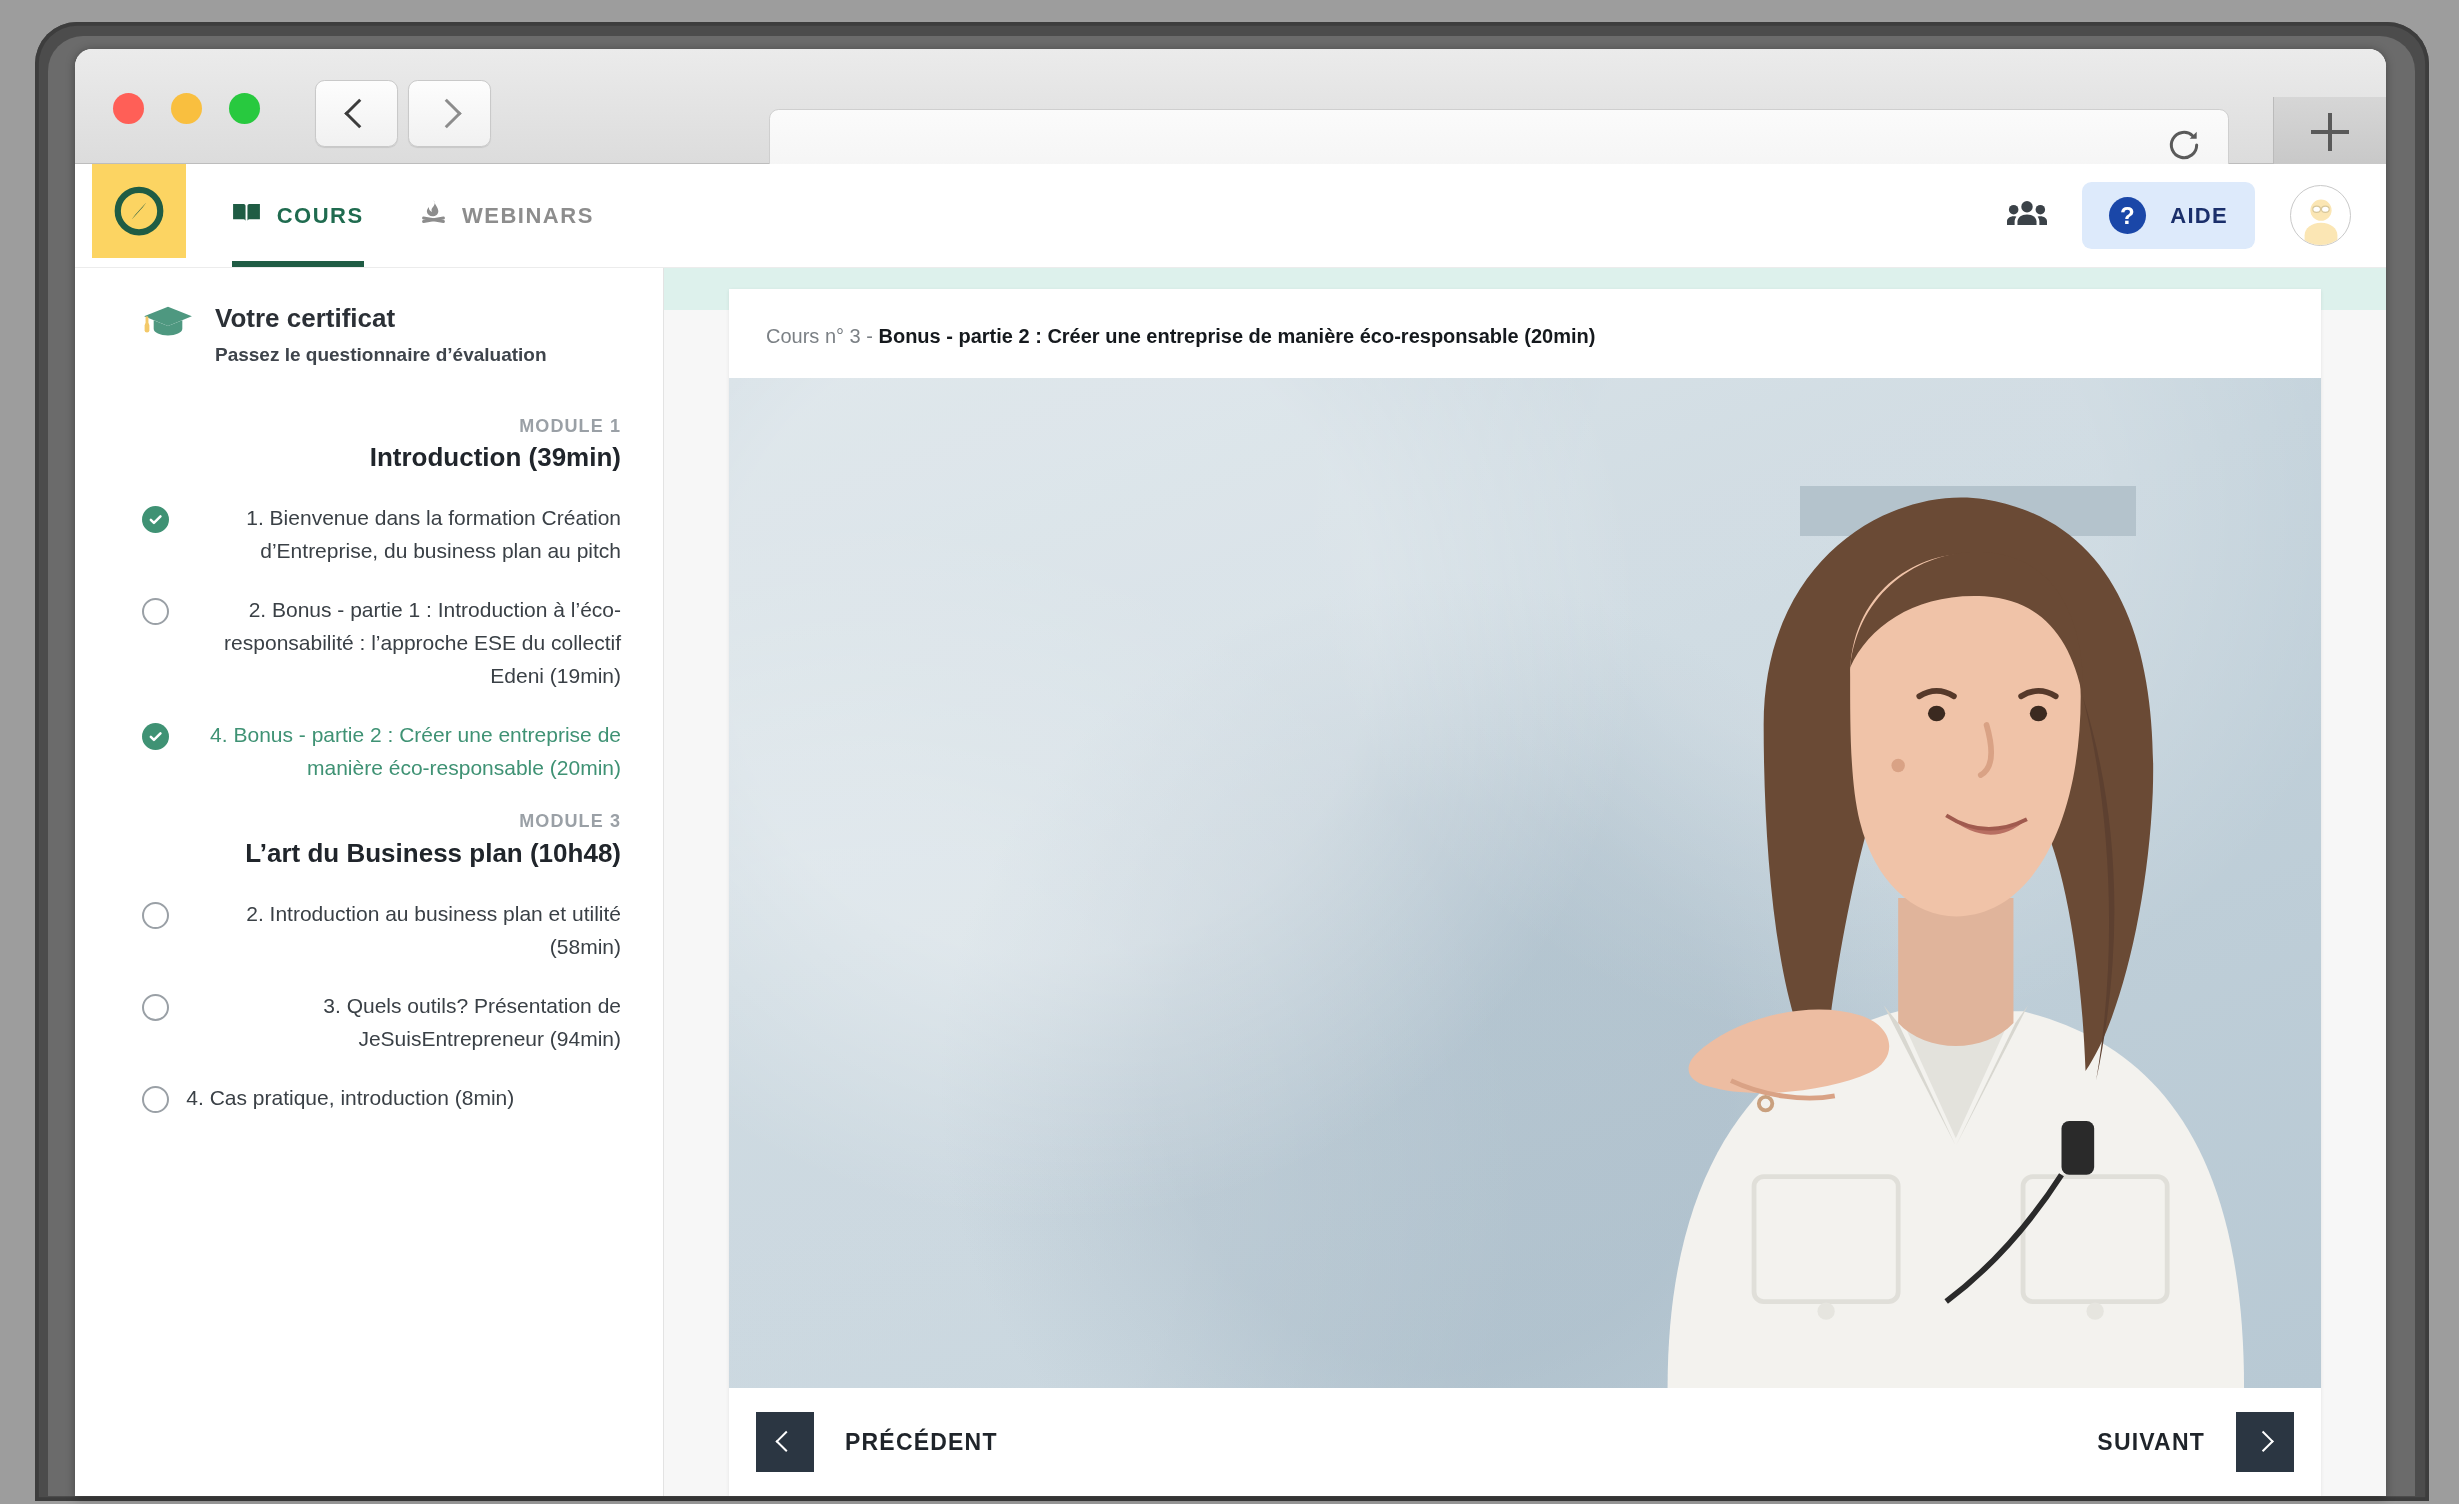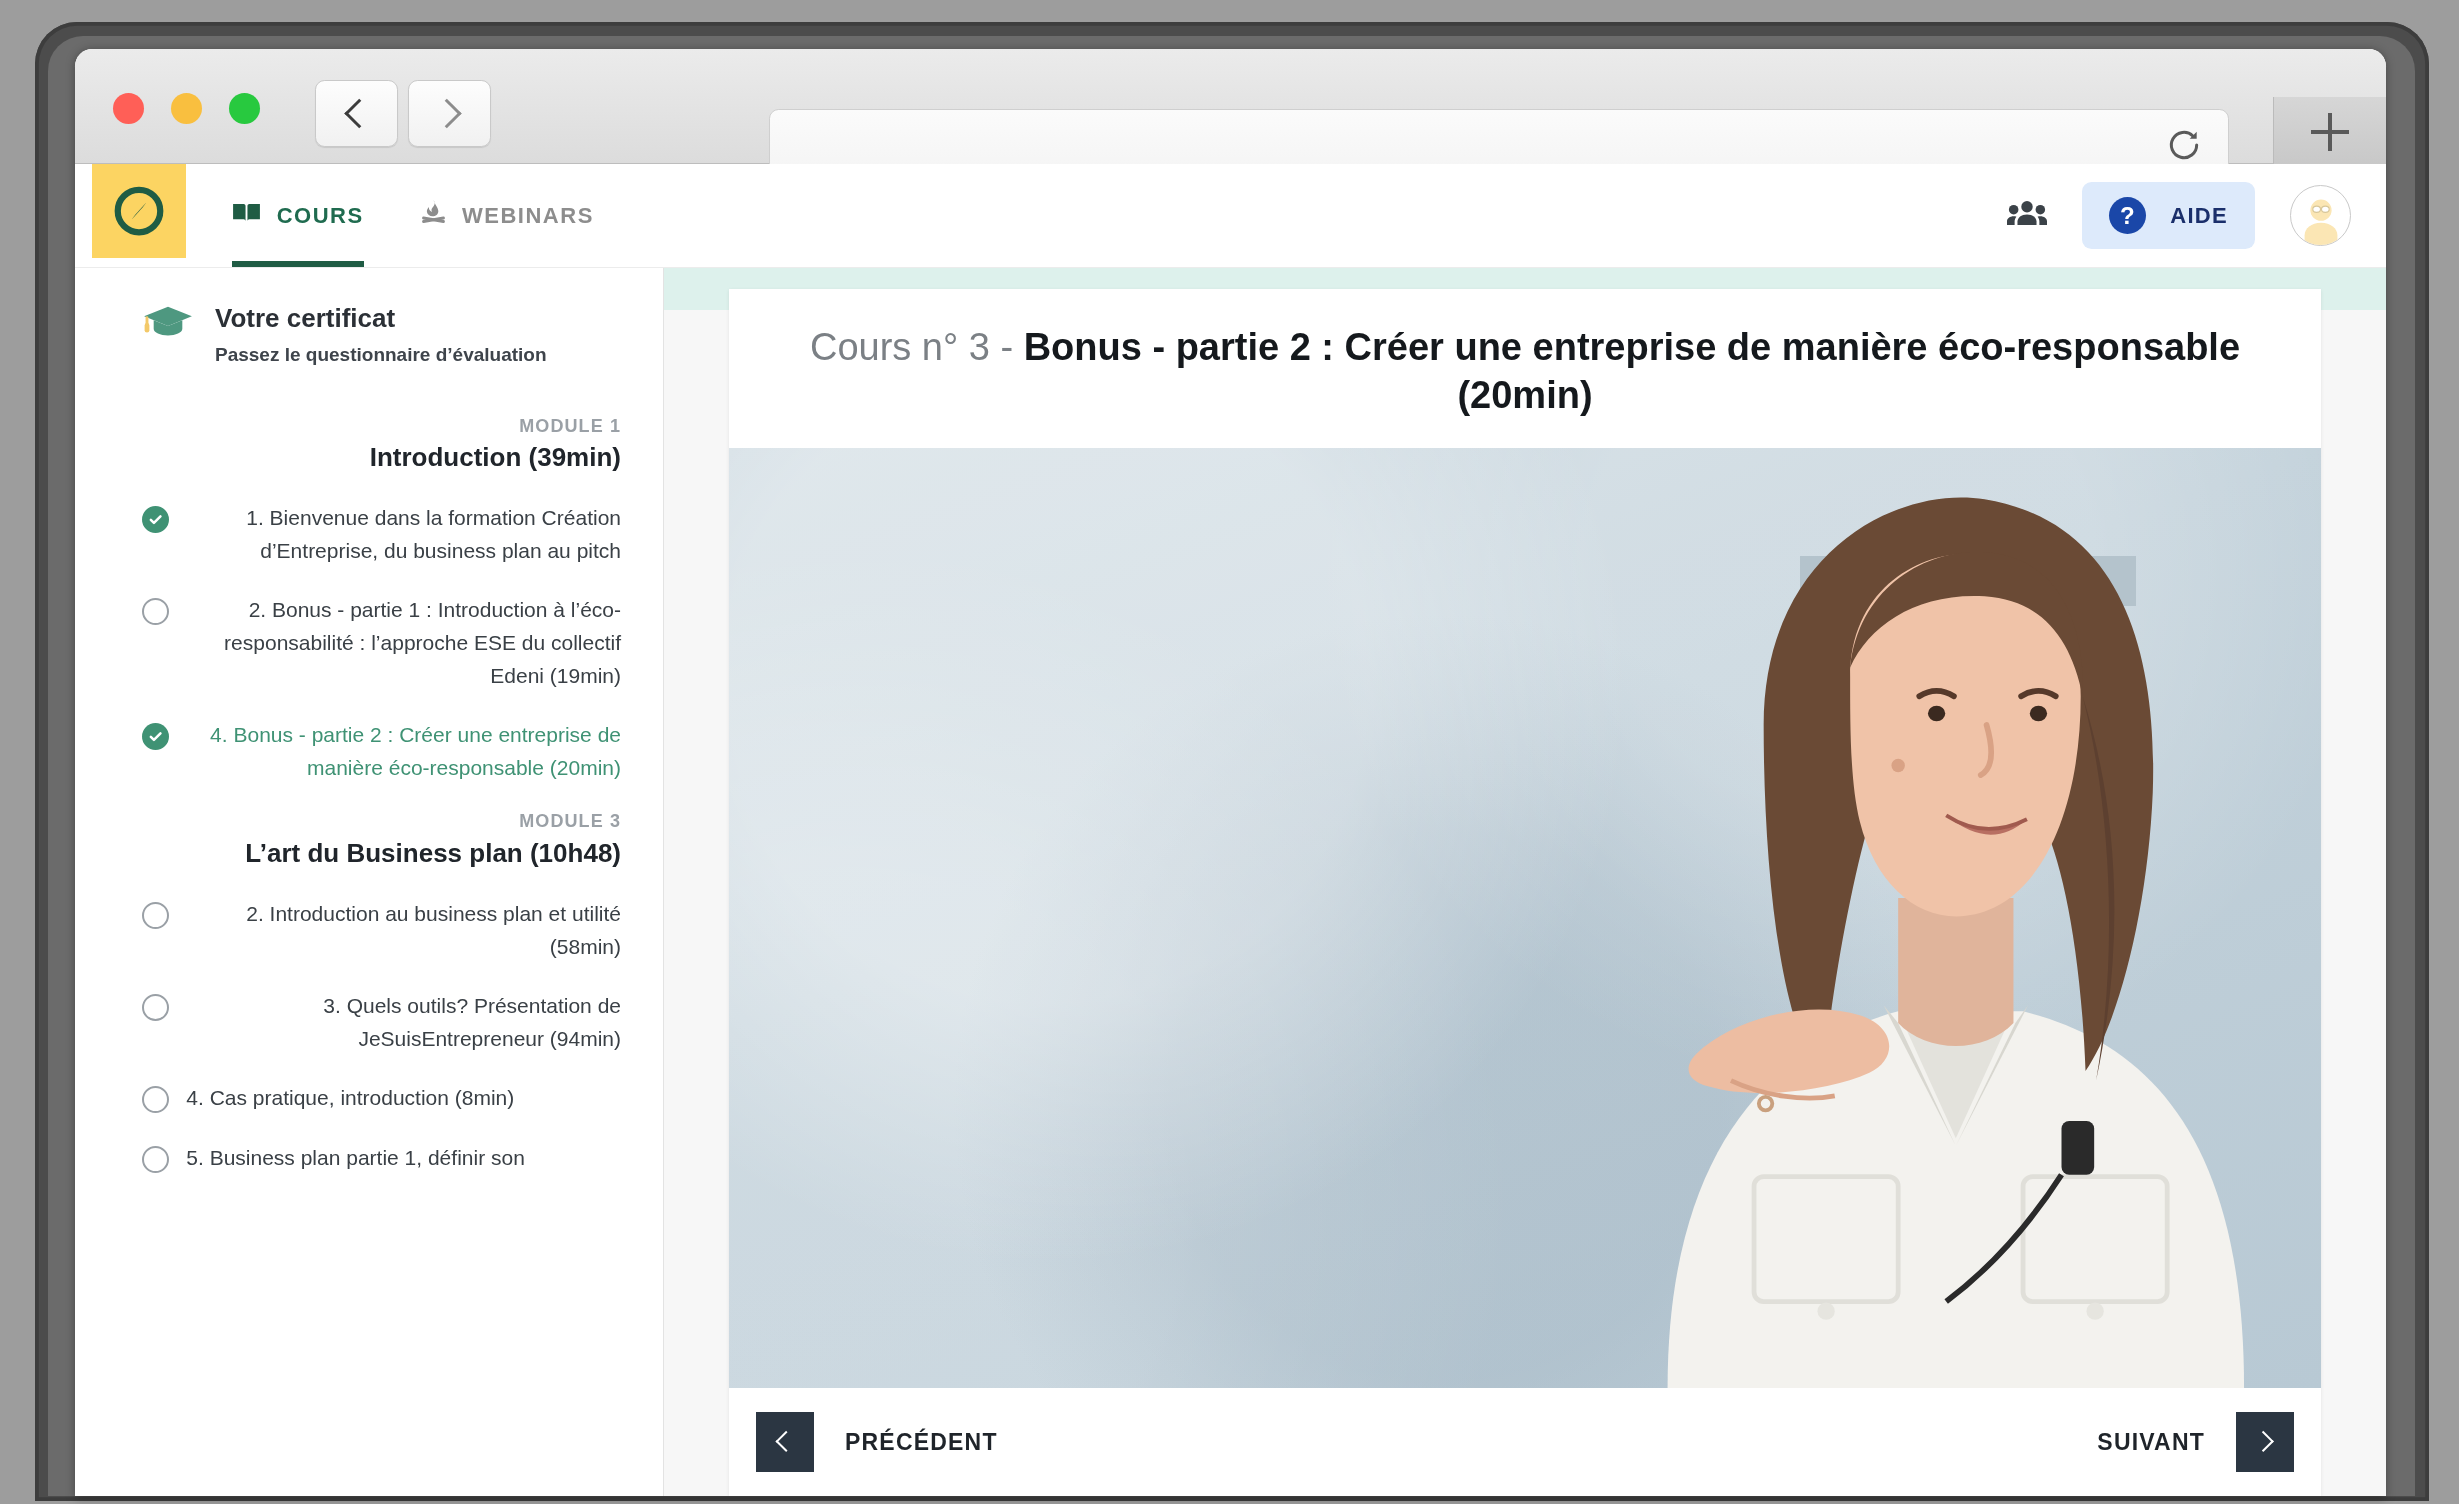--- a/index.html
+++ b/index.html
@@ -185,21 +185,21 @@
   #content { flex: 1; position: relative; background: #f7f7f7; }
   #mintband { position: absolute; left: 0; top: 0; width: 100%; height: 42px; background: #ddf1ec; }
   #card {
     position: absolute; left: 65px; top: 21px; right: 65px; bottom: 0;
     background: #ffffff;
     box-shadow: 0 1px 3.8px rgba(0,0,0,.08);
     display: flex; flex-direction: column;
   }
   #course-title {
     padding: 35px 37px 29px 37px;
-    font-size: 38px; line-height: 1.25; text-align: center;
+    font-size: 20px; line-height: 1.25;
   }
   #course-title .prefix { color: #7b8085; font-weight: normal; }
   #course-title .main { color: #15191d; font-weight: bold; }
 
   #video {
     position: relative;
     flex: 1;
     background: linear-gradient(160deg,#cfdbe2 0%,#c3d2db 38%,#b8c9d4 100%);
     overflow: hidden;
   }
@@ -394,26 +394,20 @@
                   <span class="circle-empty"></span>
                 </span>
                 <span class="txt">3. Quels outils? Présentation de JeSuisEntrepreneur (94min)</span>
               </div>
               <div class="lesson todo">
                 <span class="mark">
                   <span class="circle-empty"></span>
                 </span>
                 <span class="txt">4. Cas pratique, introduction (8min)</span>
               </div>
-              <div class="lesson todo">
-                <span class="mark">
-                  <span class="circle-empty"></span>
-                </span>
-                <span class="txt">5. Business plan partie 1, définir son</span>
-              </div>
             </div>
           </div>
       </div>
 
       <div id="content">
         <div id="mintband"></div>
 
         <div id="card">
           <div id="course-title">
             <span class="prefix">Cours n° 3 - </span><span class="main">Bonus - partie 2 : Créer une entreprise de manière éco-responsable (20min)</span>

